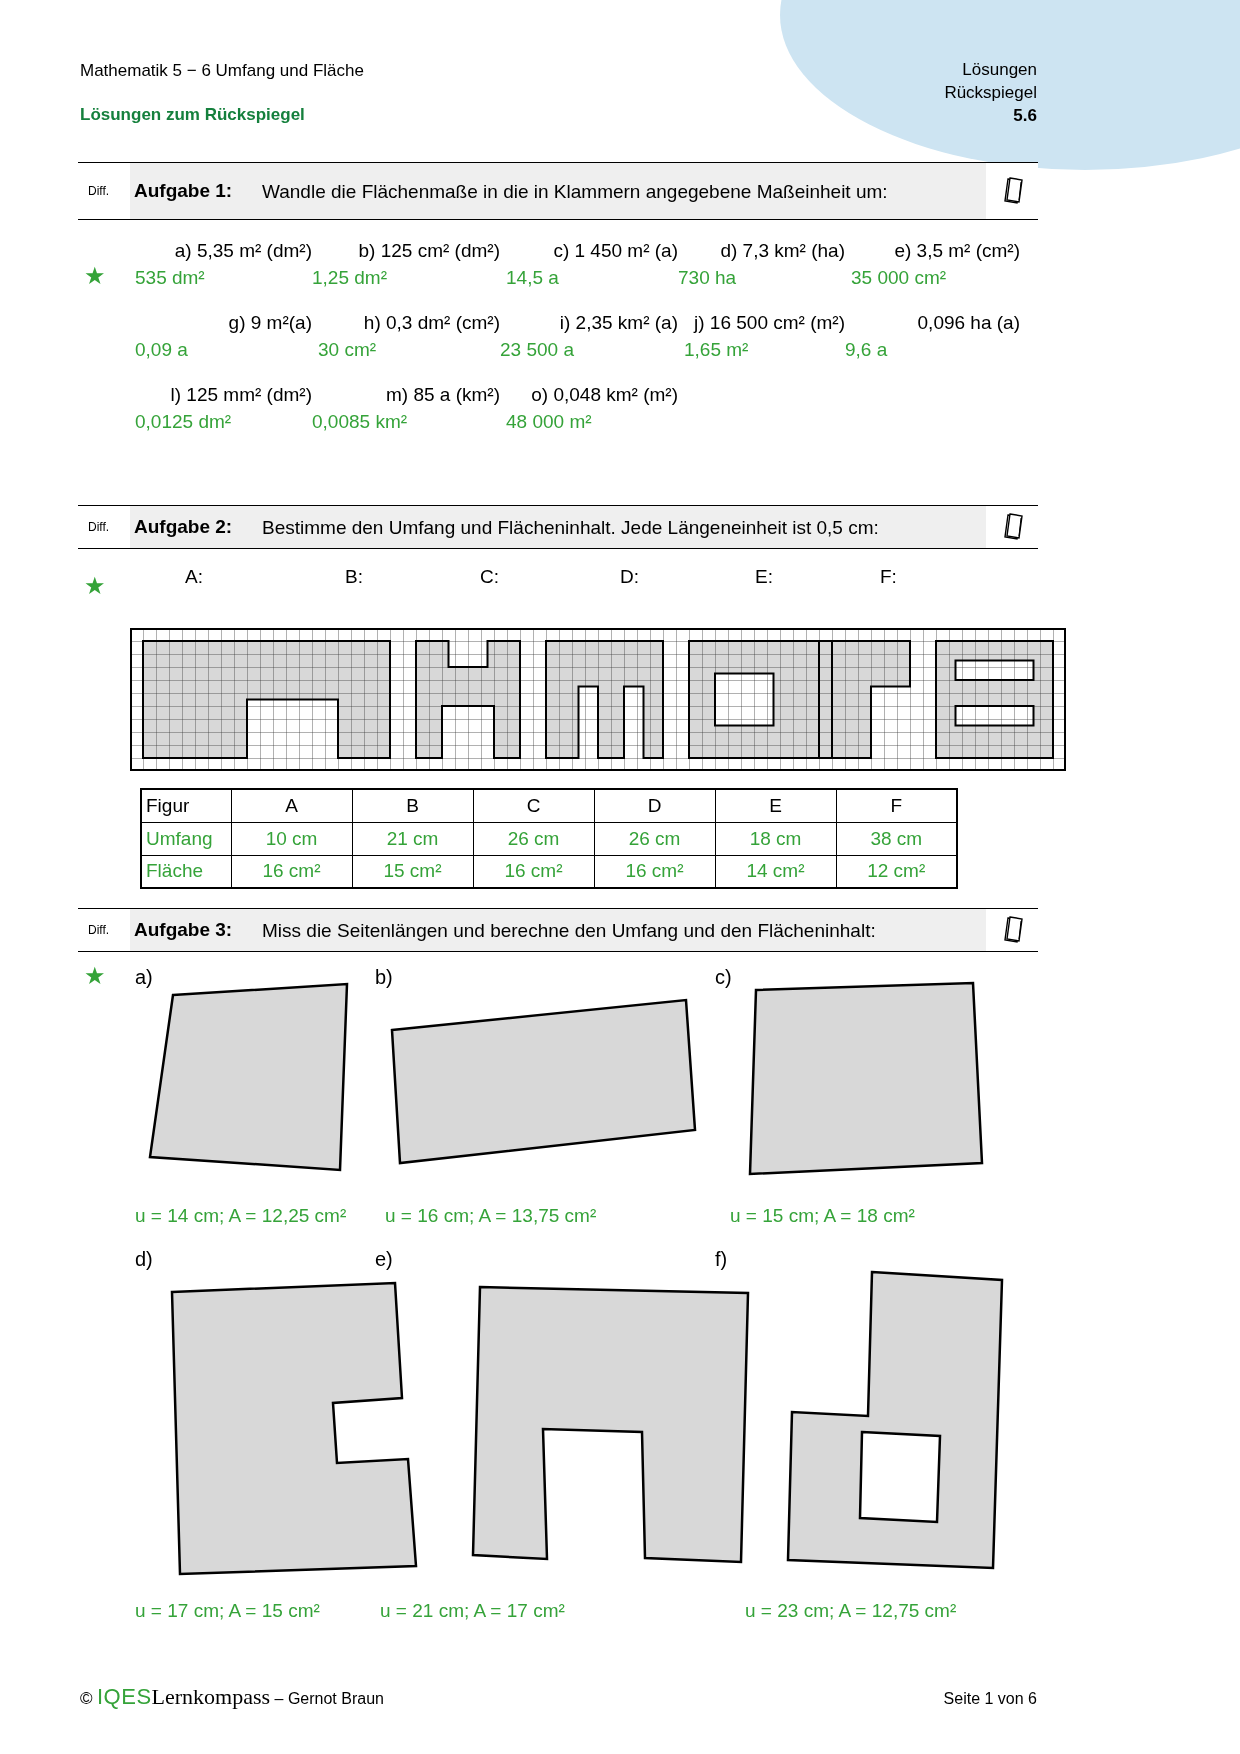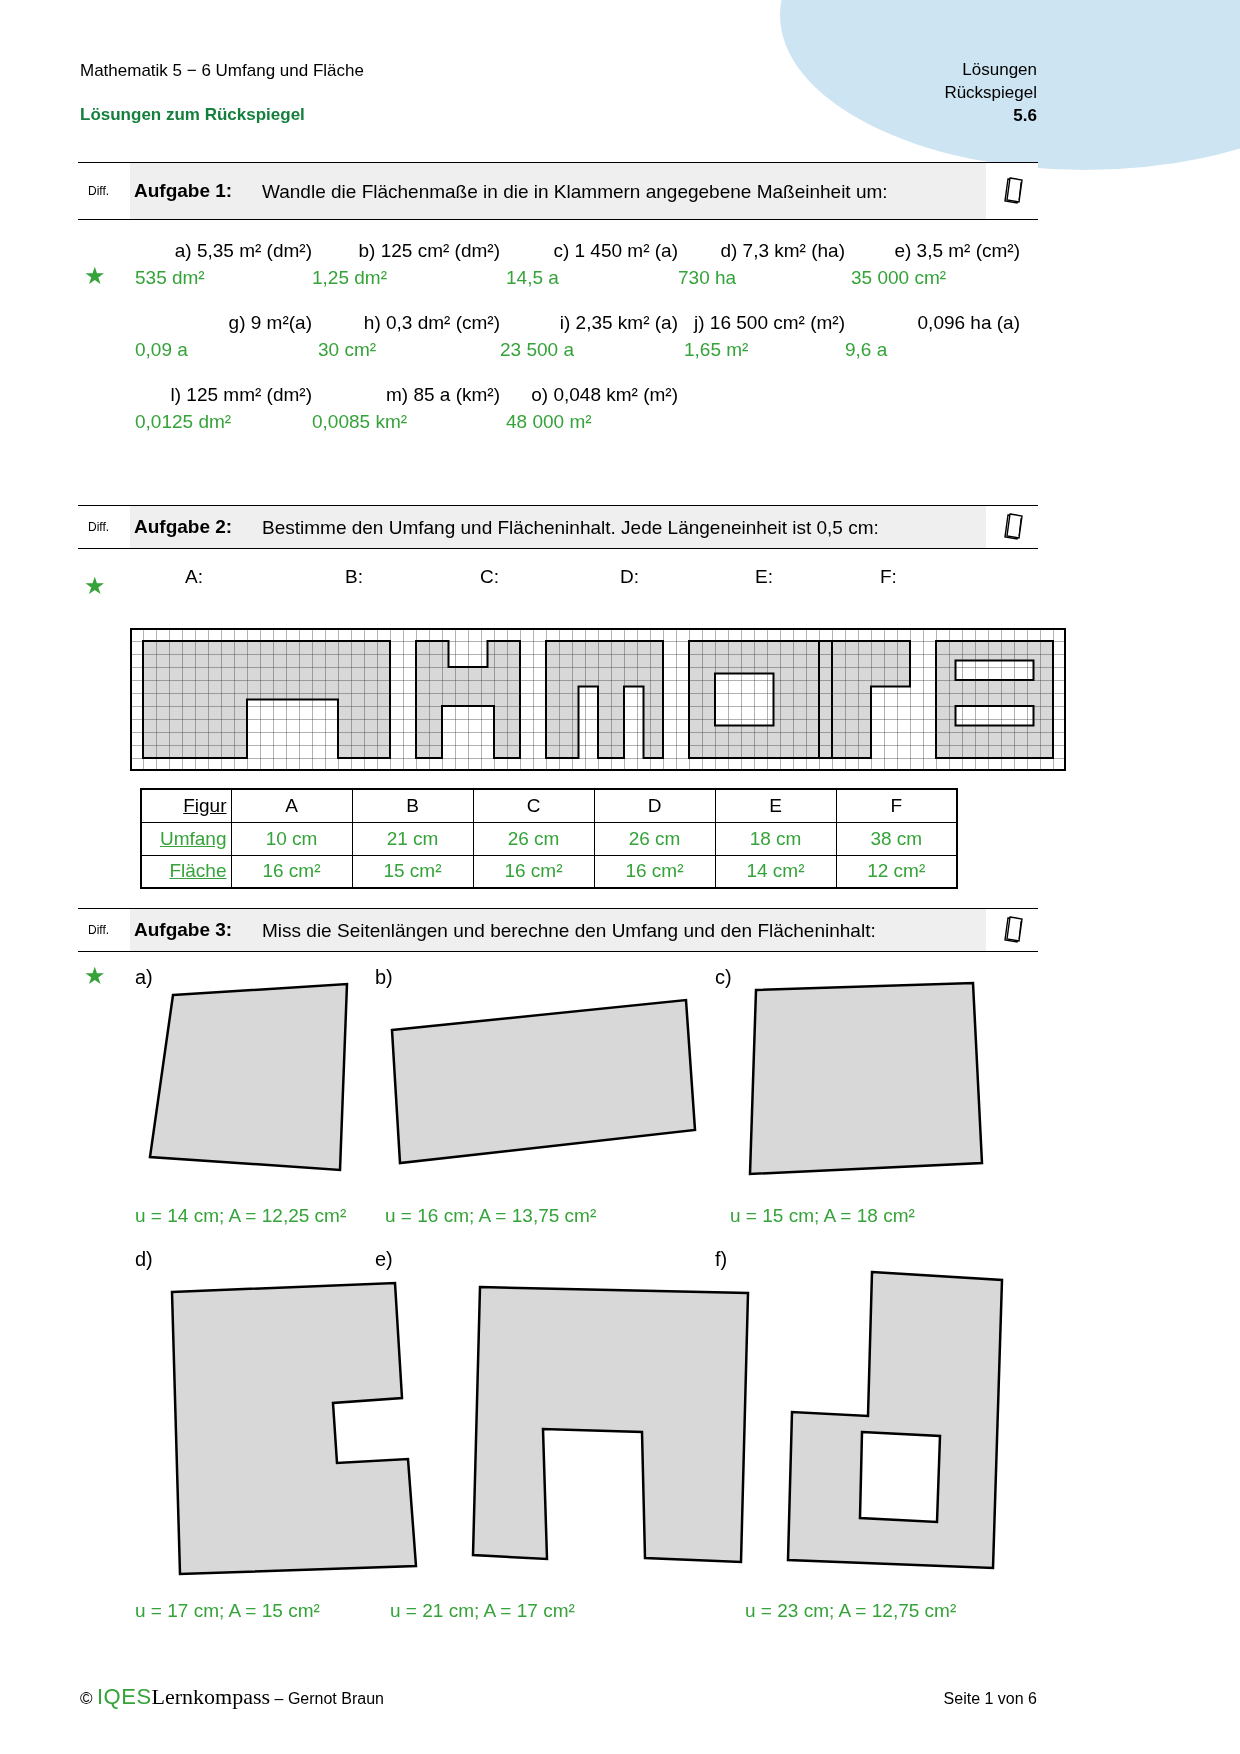--- a/index.html
+++ b/index.html
@@ -39,21 +39,21 @@
   .t1 .q { color: #000; white-space: nowrap; text-align: right; }
   .t1 .a { color: #35a339; margin-top: 5px; white-space: nowrap; }
 
   .figlab { position: absolute; top: 566px; font-size: 19px; }
 
   .gridsvg { position: absolute; left: 130px; top: 628px; }
 
   table.res { position: absolute; left: 140px; top: 788px; border-collapse: collapse;
               border: 2px solid #000; font-size: 19px; table-layout: fixed; }
   table.res td { border: 1.5px solid #000; height: 33px; text-align: center; padding: 0 4px; }
-  table.res td.rowlab { text-align: right; width: 90px; text-decoration: underline; }
+  table.res td.rowlab { text-align: left; width: 90px; }
   table.res td.val { width: 121px; }
   table.res .green td:not(.rowlab) { color: #35a339; }
 
   .t3svg { position: absolute; left: 80px; top: 960px; }
   .t3label { position: absolute; font-size: 20px; }
   .t3ans { position: absolute; font-size: 19px; color: #35a339; white-space: nowrap; }
 
   .footer { position: absolute; left: 80px; top: 1684px; white-space: nowrap; }
   .footer .copy { font-size: 17px; }
   .footer .iqes { font-size: 22px; color: #35a339; letter-spacing: 0.5px; }
@@ -269,21 +269,21 @@
 
   <span class="t3ans" style="left:135px;top:1205px">u = 14 cm; A = 12,25 cm²</span>
   <span class="t3ans" style="left:385px;top:1205px">u = 16 cm; A = 13,75 cm²</span>
   <span class="t3ans" style="left:730px;top:1205px">u = 15 cm; A = 18 cm²</span>
 
   <span class="t3label" style="left:135px;top:1248px">d)</span>
   <span class="t3label" style="left:375px;top:1248px">e)</span>
   <span class="t3label" style="left:715px;top:1248px">f)</span>
 
   <span class="t3ans" style="left:135px;top:1600px">u = 17 cm; A = 15 cm²</span>
-  <span class="t3ans" style="left:390px;top:1600px">u = 21 cm; A = 17 cm²</span>
+  <span class="t3ans" style="left:380px;top:1600px">u = 21 cm; A = 17 cm²</span>
   <span class="t3ans" style="left:745px;top:1600px">u = 23 cm; A = 12,75 cm²</span>
 
   <div class="footer">
     <span class="copy">©</span>
     <span class="iqes">IQES</span><span class="lern">Lernkompass</span>
     <span class="auth">– Gernot Braun</span>
   </div>
   <span class="pagenum">Seite 1 von 6</span>
 
 </div>

